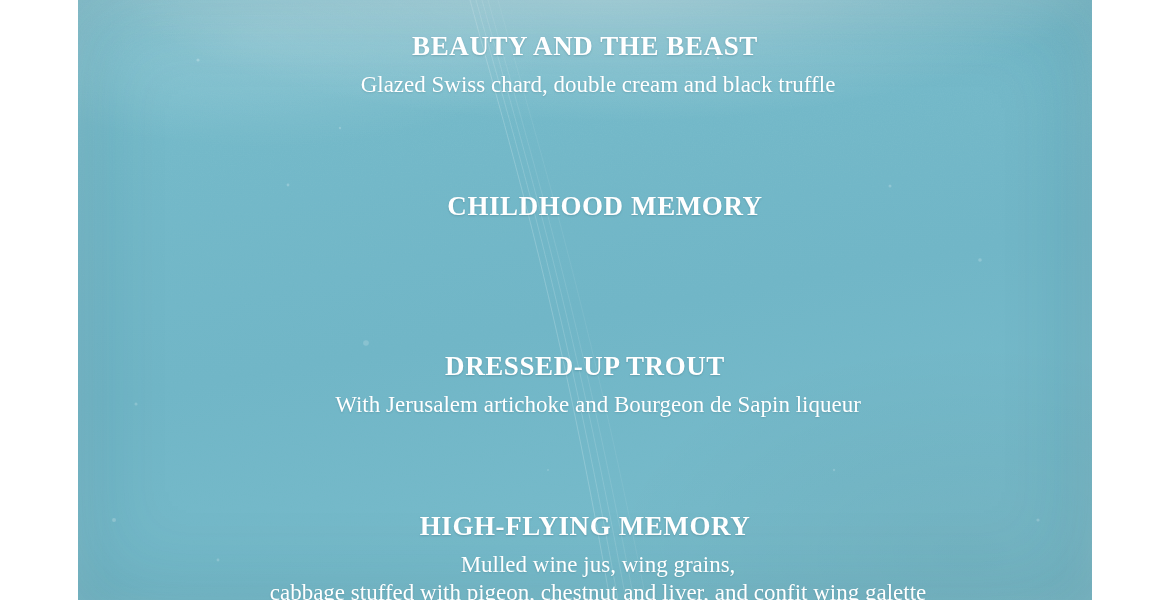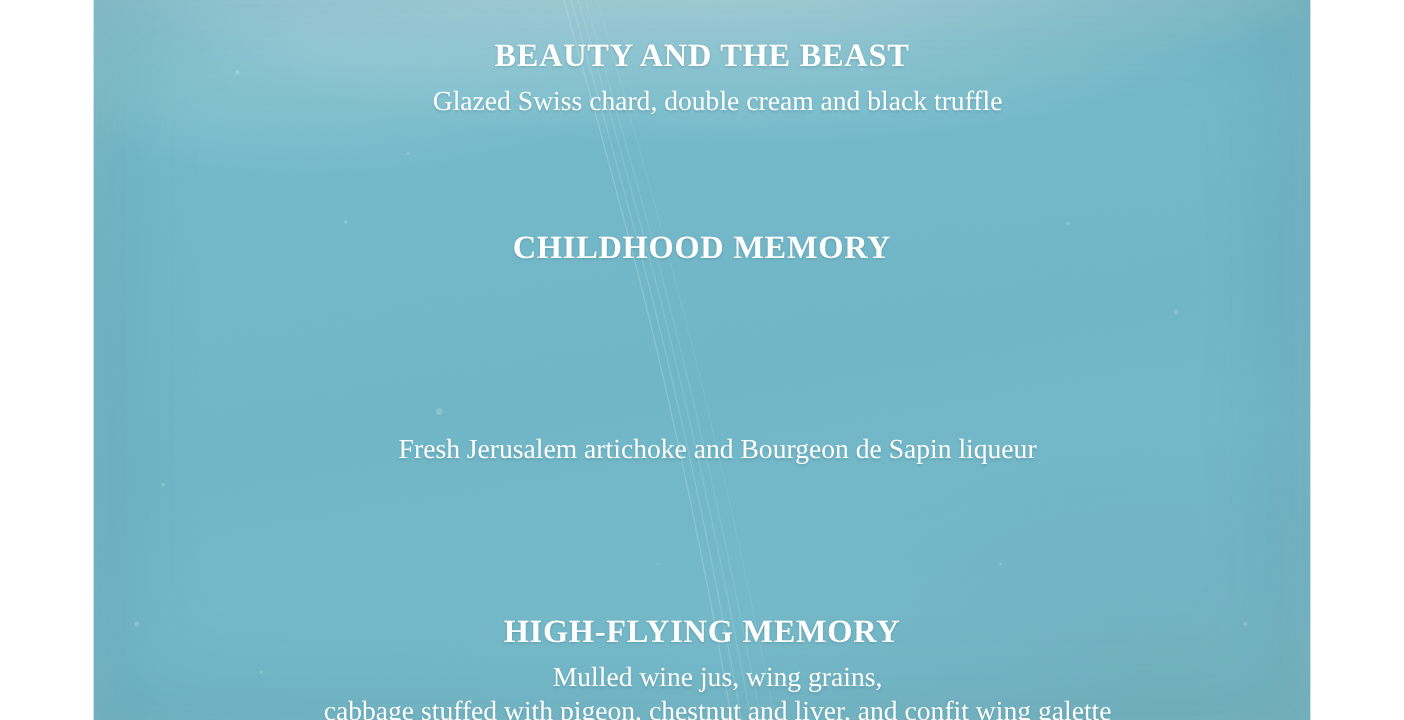--- a/index.html
+++ b/index.html
@@ -81,21 +81,21 @@
     font-weight: normal;
     font-size: 23px;
     line-height: 1.25;
     color: #ffffff;
     margin-top: 9px;
     text-shadow: 0 1px 2px rgba(40,90,105,0.22);
     margin-left: 26px;
   }
   .dish-desc .line { display: block; white-space: nowrap; }
   #dish-0 { top: 32px; }
-  #dish-1 { top: 192px; }
+  #dish-1 { top: 192px; padding-left: 20px; }
   #dish-2 { top: 352px; }
   #dish-3 { top: 512px; }
 </style>
 </head>
 <body>
 
 <div id="menu-page">
 
   <div id="menu-card">
 
@@ -156,22 +156,23 @@
         <div class="dish-desc">
           <span class="line">Glazed Swiss chard, double cream and black truffle</span>
         </div>
       </div>
 
       <div class="dish" id="dish-1">
         <div class="dish-name">CHILDHOOD MEMORY</div>
       </div>
 
       <div class="dish" id="dish-2">
+        <div class="dish-name">DRESSED-UP TROUT</div>
         <div class="dish-desc">
-          <span class="line">Fresh Jerusalem artichoke and Bourgeon de Sapin liqueur</span>
+          <span class="line">With Jerusalem artichoke and Bourgeon de Sapin liqueur</span>
         </div>
       </div>
 
       <div class="dish" id="dish-3">
         <div class="dish-name">HIGH-FLYING MEMORY</div>
         <div class="dish-desc">
           <span class="line">Mulled wine jus, wing grains,</span>
           <span class="line">cabbage stuffed with pigeon, chestnut and liver, and confit wing galette</span>
         </div>
       </div>

